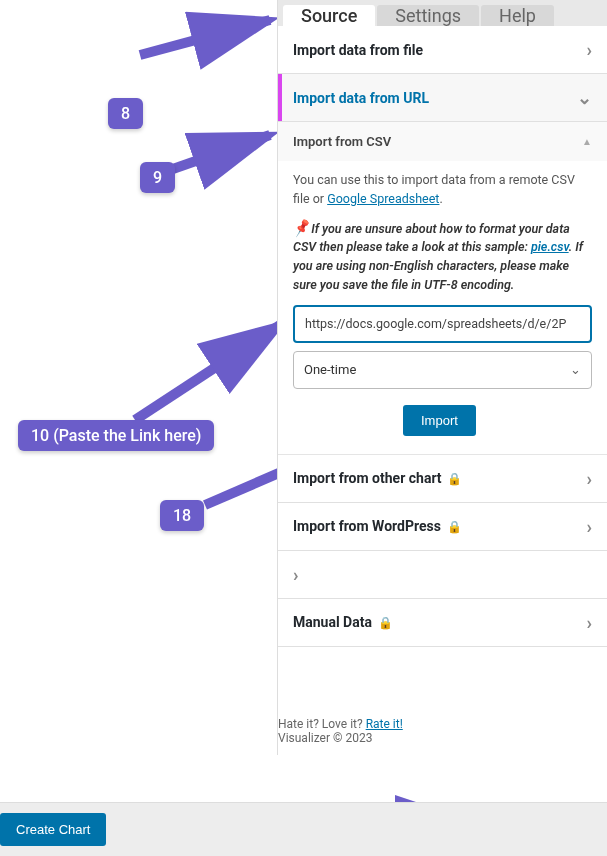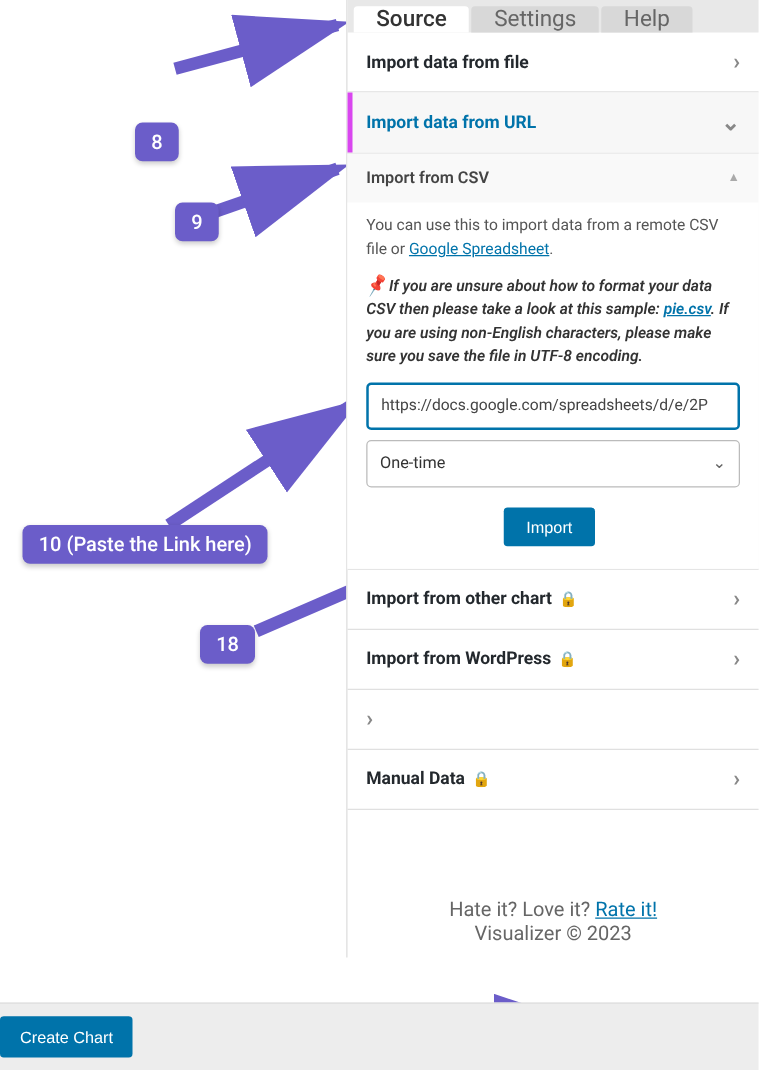--- a/index.html
+++ b/index.html
@@ -117,22 +117,21 @@
       border: none;
       padding: 8px 18px;
       font-size: 13px;
       border-radius: 3px;
       cursor: pointer;
       margin-left: 110px;
     }
     .lock { color: #888; margin-left: 6px; font-size: 12px; }
     .tri { color: #aaa; font-size: 10px; }
     .footer-text {
-      text-align: center;
-      font-size: 16px;
+      font-size: 12px;
       color: #666;
       padding: 70px 0 10px 0;
     }
     .footer-text .link2 { color: #0073aa; text-decoration: underline; }
     .bottom-bar {
       position: absolute;
       bottom: 0;
       left: 0;
       right: 0;
       height: 54px;

